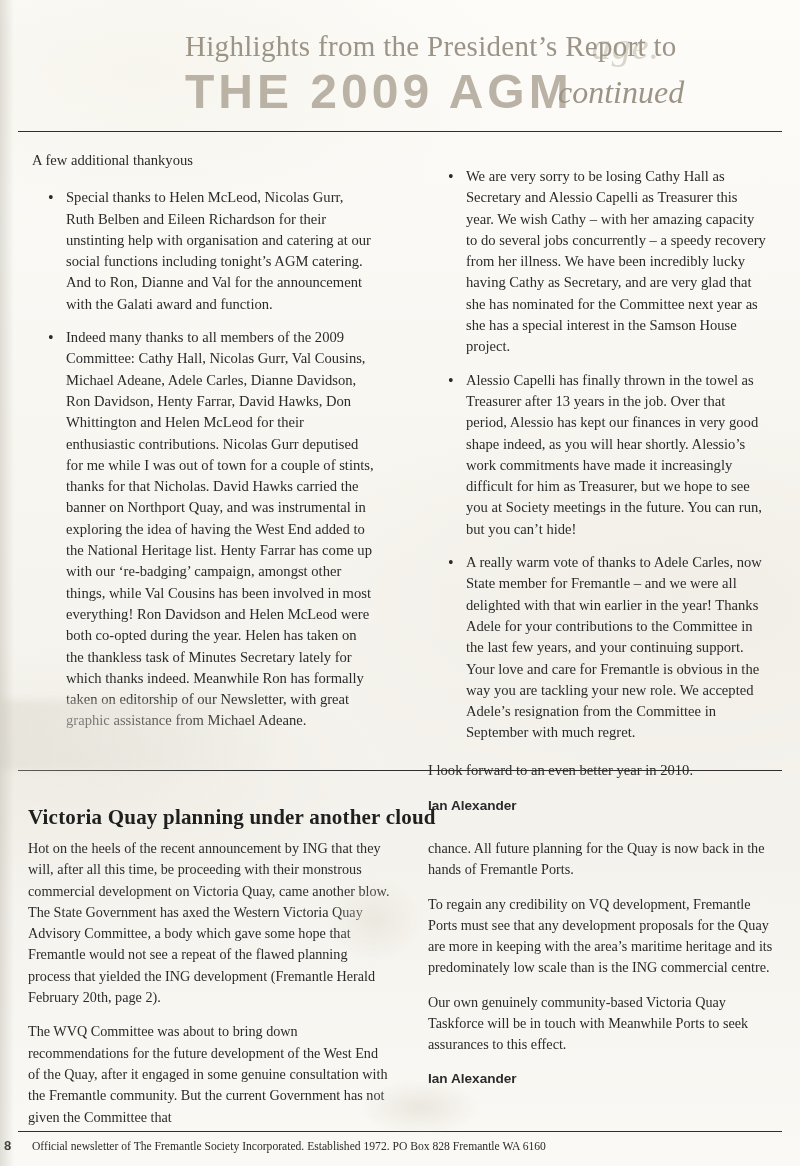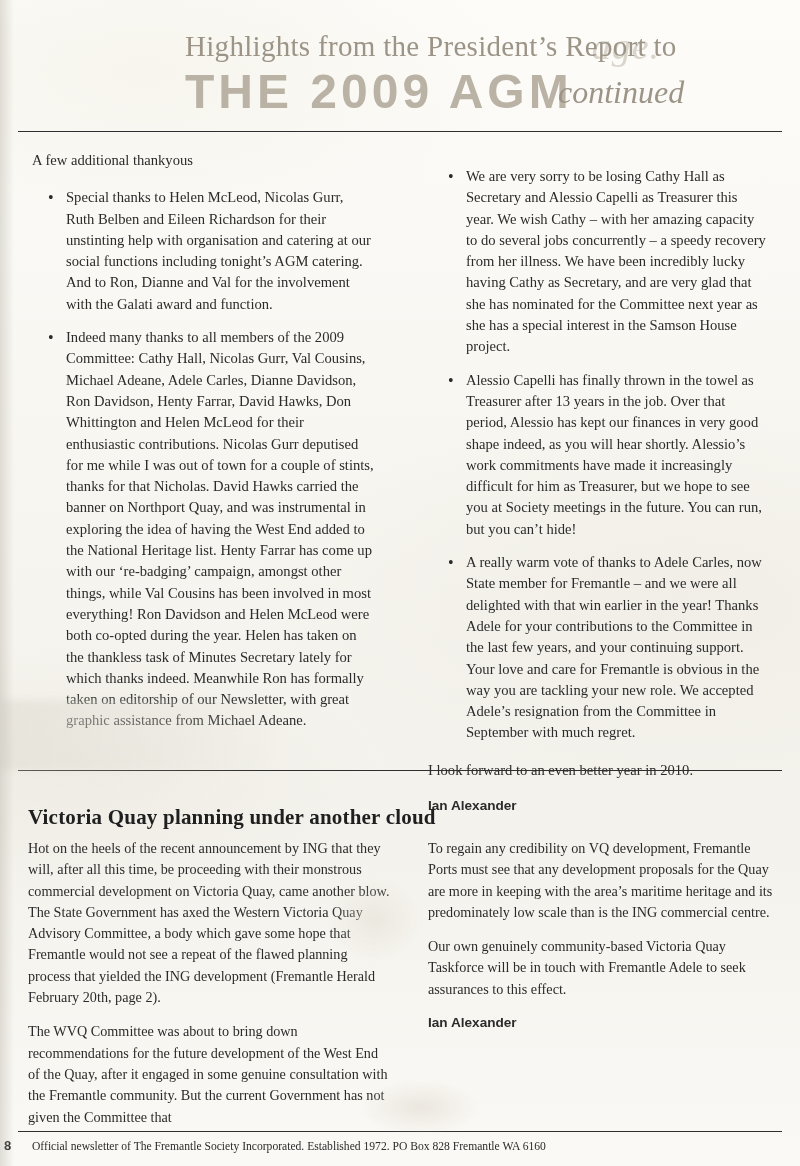--- a/index.html
+++ b/index.html
@@ -210,21 +210,21 @@
     <div class="mast-line1">Highlights from the President’s Report to</div>
     <div class="mast-line2">THE 2009 AGM</div>
     <div class="mast-cont">continued</div>
   </div>
 
   <div class="rule top"></div>
 
   <div class="col left">
     <p class="intro">A few additional thankyous</p>
     <ul class="bullets">
-      <li>Special thanks to Helen McLeod, Nicolas Gurr, Ruth Belben and Eileen Richardson for their unstinting help with organisation and catering at our social functions including tonight’s AGM catering. And to Ron, Dianne and Val for the involvement with the Galati award and function.</li>
+      <li>Special thanks to Helen McLeod, Nicolas Gurr, Ruth Belben and Eileen Richardson for their unstinting help with organisation and catering at our social functions including tonight’s AGM catering. And to Ron, Dianne and Val for the announcement with the Galati award and function.</li>
       <li>Indeed many thanks to all members of the 2009 Committee: Cathy Hall, Nicolas Gurr, Val Cousins, Michael Adeane, Adele Carles, Dianne Davidson, Ron Davidson, Henty Farrar, David Hawks, Don Whittington and Helen McLeod for their enthusiastic contributions. Nicolas Gurr deputised for me while I was out of town for a couple of stints, thanks for that Nicholas. David Hawks carried the banner on Northport Quay, and was instrumental in exploring the idea of having the West End added to the National Heritage list.  Henty Farrar has come up with our ‘re-badging’ campaign, amongst other things, while Val Cousins has been involved in most everything! Ron Davidson and Helen McLeod were both co-opted during the year. Helen has taken on the thankless task of Minutes Secretary lately for which thanks indeed. Meanwhile Ron has formally taken on editorship of our Newsletter, with great graphic assistance from Michael Adeane.</li>
     </ul>
   </div>
 
   <div class="col right">
     <ul class="bullets">
       <li>We are very sorry to be losing Cathy Hall as Secretary and Alessio Capelli as Treasurer this year. We wish Cathy – with her amazing capacity to do several jobs concurrently – a speedy recovery from her illness. We have been incredibly lucky having Cathy as Secretary, and are very glad that she has nominated for the Committee next year as she has a special interest in the Samson House project.</li>
       <li>Alessio Capelli has finally thrown in the towel as Treasurer after 13 years in the job. Over that period, Alessio has kept our finances in very good shape indeed, as you will hear shortly. Alessio’s work commitments have made it increasingly difficult for him as Treasurer, but we hope to see you at Society meetings in the future. You can run, but you can’t hide!</li>
       <li>A really warm vote of thanks to Adele Carles, now State member for Fremantle – and we were all delighted with that win earlier in the year! Thanks Adele for your contributions to the Committee in the last few years, and your continuing support. Your love and care for Fremantle is obvious in the way you are tackling your new role. We accepted Adele’s resignation from the Committee in September with much regret.</li>
     </ul>
@@ -235,22 +235,23 @@
   <div class="rule mid"></div>
 
   <h2 class="headline2">Victoria Quay planning under another cloud</h2>
 
   <div class="col2 left">
     <p>Hot on the heels of the recent announcement by ING that they will, after all this time, be proceeding with their monstrous commercial development on Victoria Quay, came another blow. The State Government has axed the Western Victoria Quay Advisory Committee, a body which gave some hope that Fremantle would not see a repeat of the flawed planning process that yielded the ING development (Fremantle Herald February 20th, page 2).</p>
     <p>The WVQ Committee was about to bring down recommendations for the future development of the West End of the Quay, after it engaged in some genuine consultation with the Fremantle community. But the current Government has not given the Committee that</p>
   </div>
 
   <div class="col2 right">
+    <p>chance. All future planning for the Quay is now back in the hands of Fremantle Ports.</p>
     <p>To regain any credibility on VQ development, Fremantle Ports must see that any development proposals for the Quay are more in keeping with the area’s maritime heritage and its predominately low scale than is the ING commercial centre.</p>
-    <p>Our own genuinely community-based Victoria Quay Taskforce will be in touch with Fremantle Adele to seek assurances to this effect.</p>
+    <p>Our own genuinely community-based Victoria Quay Taskforce will be in touch with Meanwhile Ports to seek assurances to this effect.</p>
     <p class="signature">Ian Alexander</p>
   </div>
 
   <div class="rule bottom"></div>
 
   <div class="page-num">8</div>
   <div class="footer-text">Official newsletter of The Fremantle Society Incorporated. Established 1972. PO Box 828 Fremantle WA 6160</div>
 
   <div class="smudge a"></div>
   <div class="smudge b"></div>

